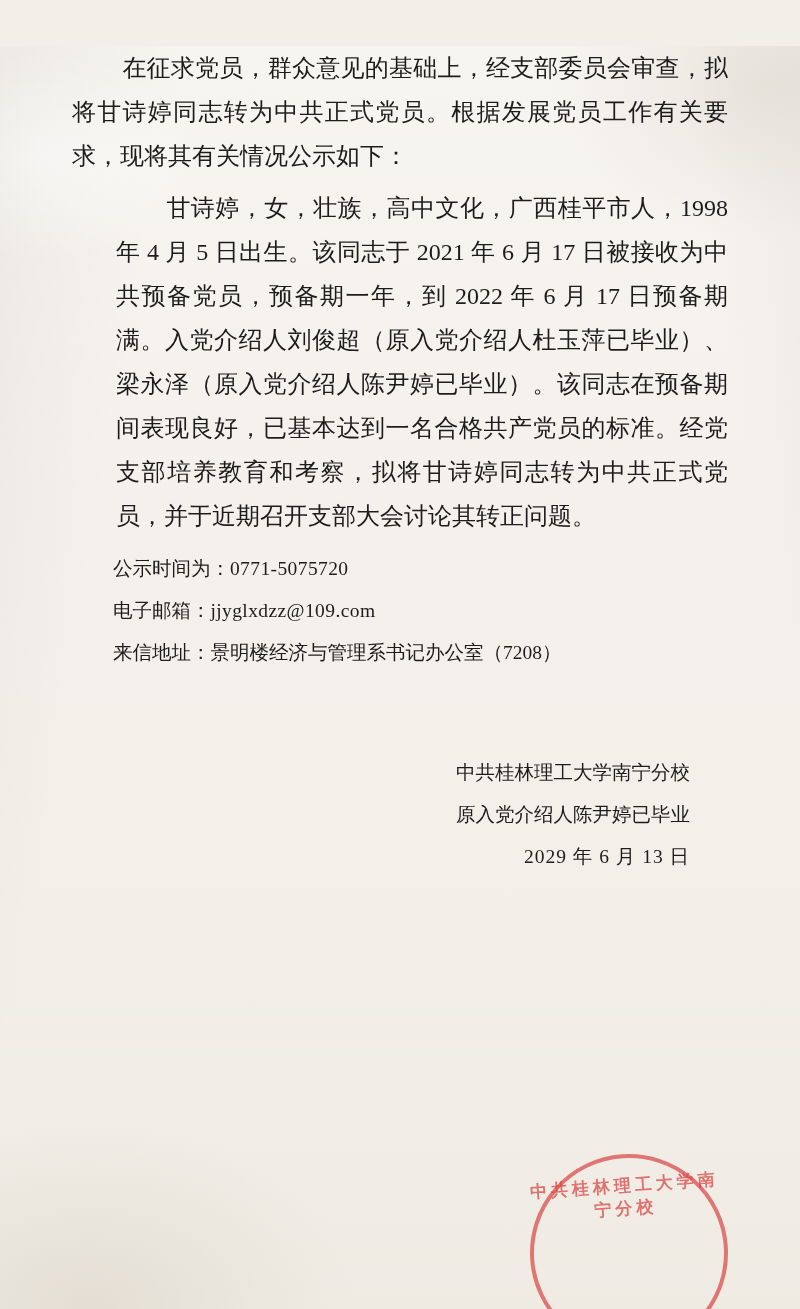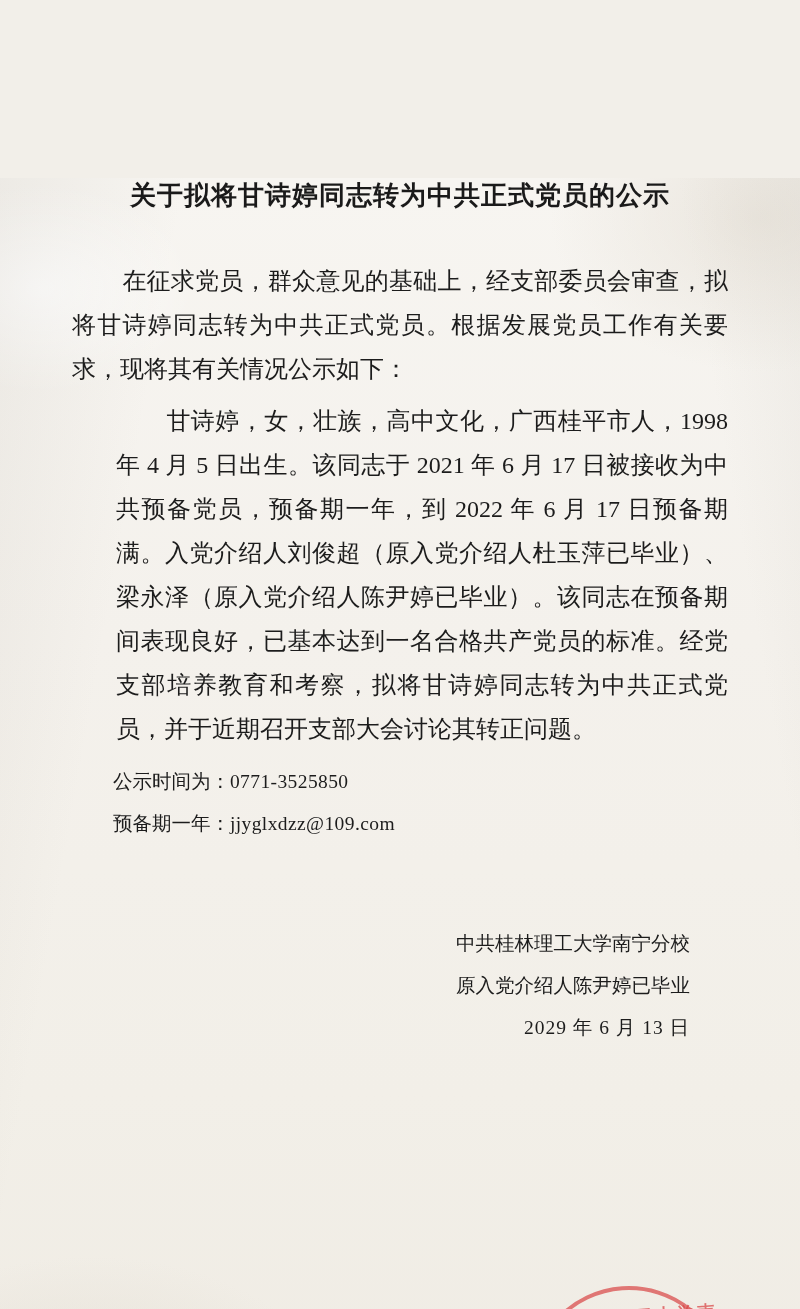--- a/index.html
+++ b/index.html
@@ -126,33 +126,35 @@
     font-weight: bold;
   }
 </style>
 </head>
 <body>
 
 <div id="page">
 
   <div class="doc">
 
-    <h1 class="doc-title">关于拟将甘诗婷同志转为中共正式党员的公示</h1>
 
     <p class="para first">在征求党员，群众意见的基础上，经支部委员会审查，拟将甘诗婷同志转为中共正式党员。根据发展党员工作有关要求，现将其有关情况公示如下：</p>
 
     <p class="para gap">甘诗婷，女，壮族，高中文化，广西桂平市人，1998 年 4 月 5 日出生。该同志于 2021 年 6 月 17 日被接收为中共预备党员，预备期一年，到 2022 年 6 月 17 日预备期满。入党介绍人刘俊超（原入党介绍人杜玉萍已毕业）、梁永泽（原入党介绍人陈尹婷已毕业）。该同志在预备期间表现良好，已基本达到一名合格共产党员的标准。经党支部培养教育和考察，拟将甘诗婷同志转为中共正式党员，并于近期召开支部大会讨论其转正问题。</p>
 
 
     <div class="contact-block">
       <p class="contact-line">
-        <span>公示时间为：</span><span class="ascii">0771-3525850</span>
+        <span>公示时间为：</span><span class="ascii">0771-5075720</span>
       </p>
       <p class="contact-line">
-        <span>预备期一年：</span><span class="ascii">jjyglxdzz@109.com</span>
+        <span>电子邮箱：</span><span class="ascii">jjyglxdzz@109.com</span>
+      </p>
+      <p class="contact-line">
+        <span>来信地址：</span><span>景明楼经济与管理系书记办公室（7208）</span>
       </p>
     </div>
 
     <div class="sign-block">
       <div class="sign-line">中共桂林理工大学南宁分校</div>
       <div class="sign-line">原入党介绍人陈尹婷已毕业</div>
       <div class="sign-line sign-date">2029 年 6 月 13 日</div>
     </div>
 
   </div>

